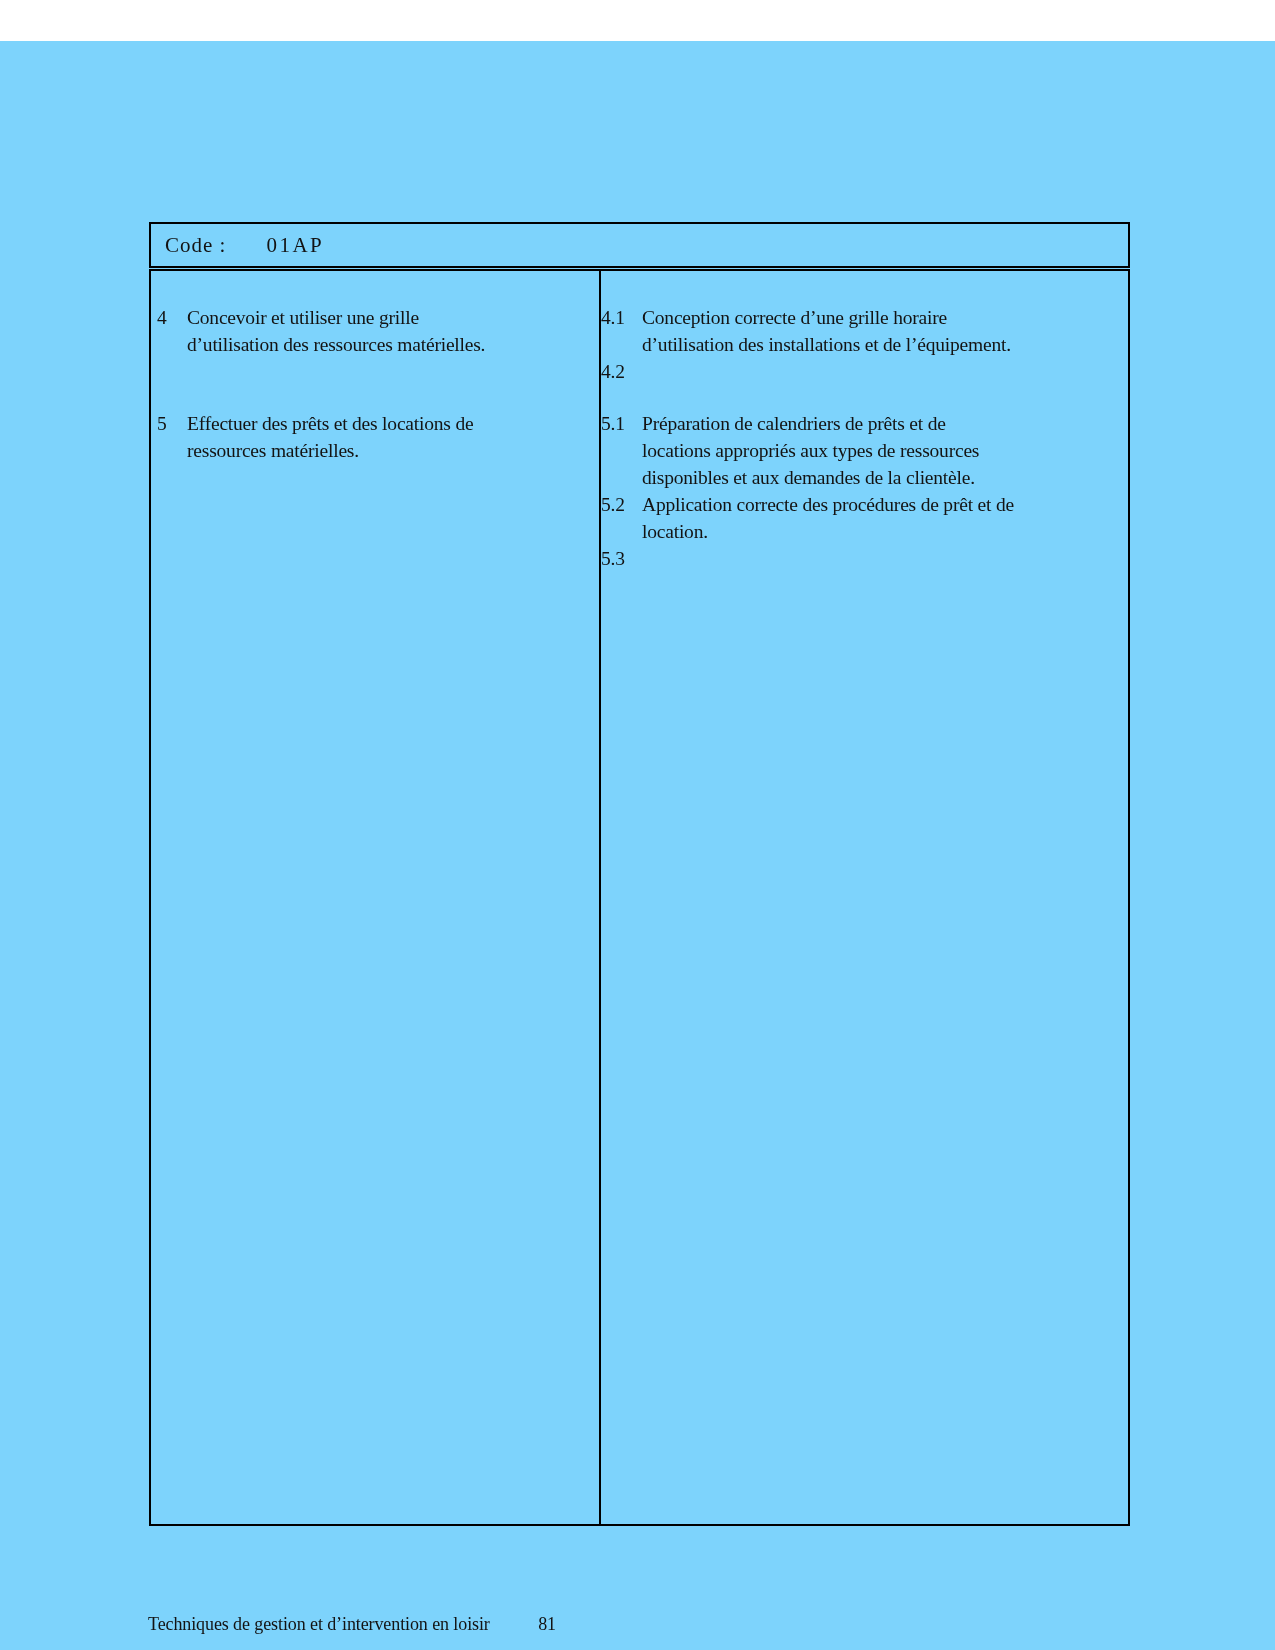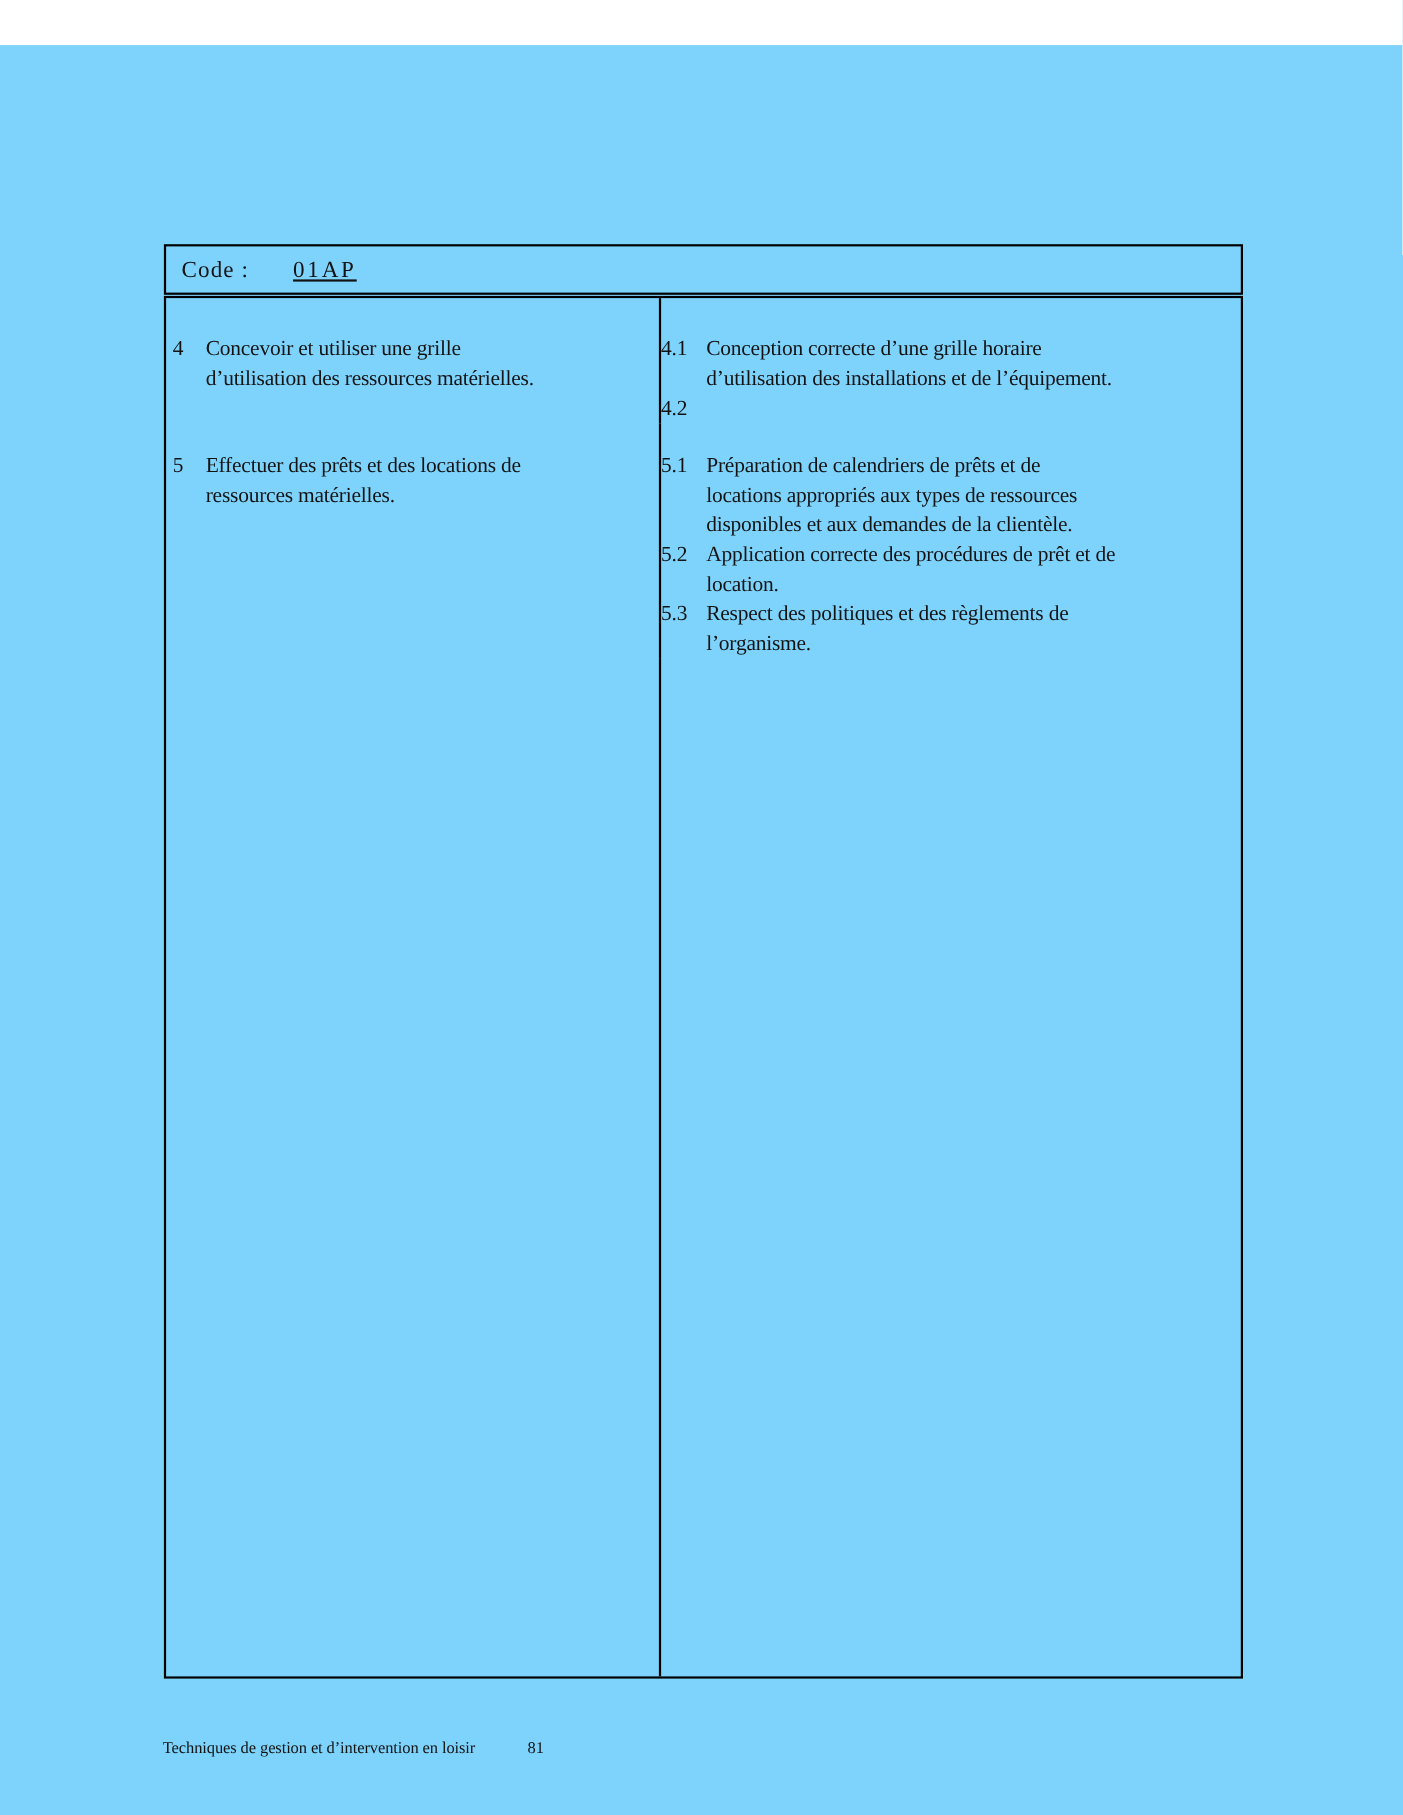--- a/index.html
+++ b/index.html
@@ -24,21 +24,21 @@
     top: 181px;
     width: 981px;
     height: 46px;
     border: 2px solid #000;
     box-sizing: border-box;
     display: flex;
     align-items: center;
     font-size: 21px;
   }
   .code-label { margin-left: 14px; letter-spacing: 1px; }
-  .code-value { margin-left: 40px; letter-spacing: 2.5px; text-decoration: underline; }
+  .code-value { margin-left: 40px; letter-spacing: 2.5px; }
 
   
   .tbl {
     position: absolute;
     left: 149px;
     top: 228px;
     width: 981px;
     height: 1257px;
     border: 2px solid #000;
     box-sizing: border-box;
@@ -55,22 +55,22 @@
   .pt-row  { padding-top: 25px; }
   .item { display: flex; align-items: flex-start; }
   .onum { flex: 0 0 30px; padding-left: 6px; }
   .cnum { flex: 0 0 41px; padding-left: 0; }
   .txt { flex: 1; white-space: pre-line; padding-right: 6px; }
 
   
   .footer {
     position: absolute;
     left: 148px;
-    top: 1541px;
-    font-size: 15px;
+    top: 1573px;
+    font-size: 18px;
     letter-spacing: -0.1px;
     white-space: nowrap;
   }
   .pageno { margin-left: 44px; }
 </style>
 </head>
 <body>
 
 <div class="sheet">
 
@@ -115,22 +115,20 @@
 locations appropriés aux types de ressources
 disponibles et aux demandes de la clientèle.</div>
       </div>
       <div class="item">
         <span class="cnum">5.2</span>
         <div class="txt">Application correcte des procédures de prêt et de
 location.</div>
       </div>
       <div class="item">
         <span class="cnum">5.3</span>
-        <div class="txt">Respect des politiques et des règlements de
-l’organisme.</div>
       </div>
     </div>
 
     <div class="cell lcell"></div>
     <div class="cell rcell"></div>
 
   </div>
 
   <div class="footer">
     <span>Techniques de gestion et d’intervention en loisir</span>

